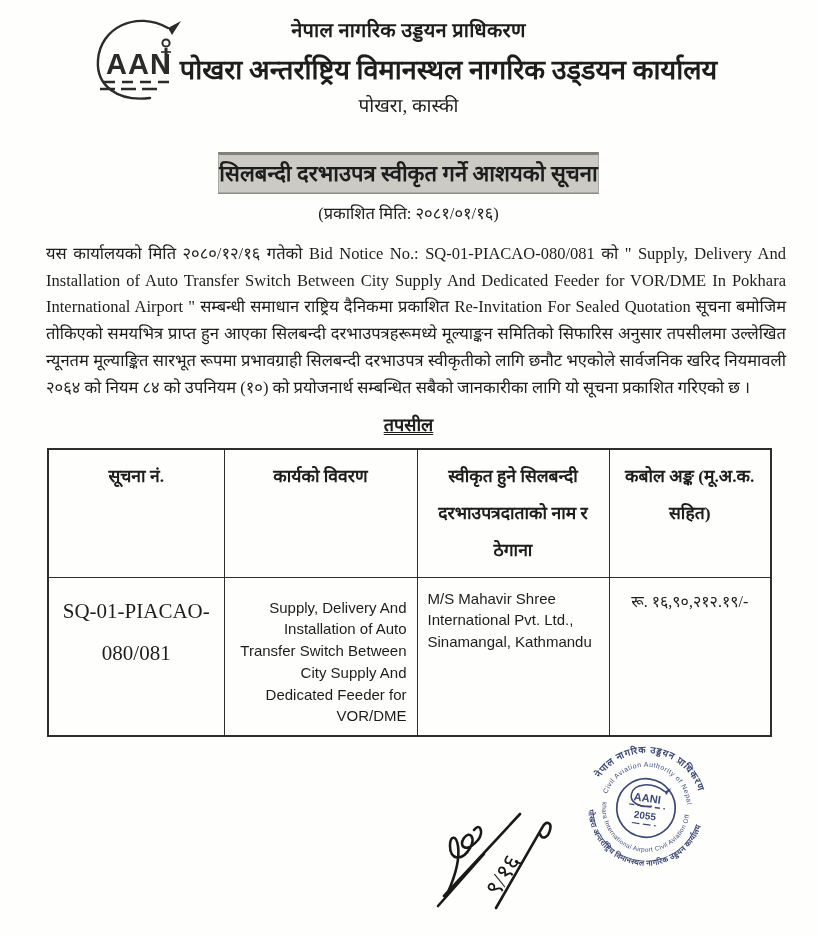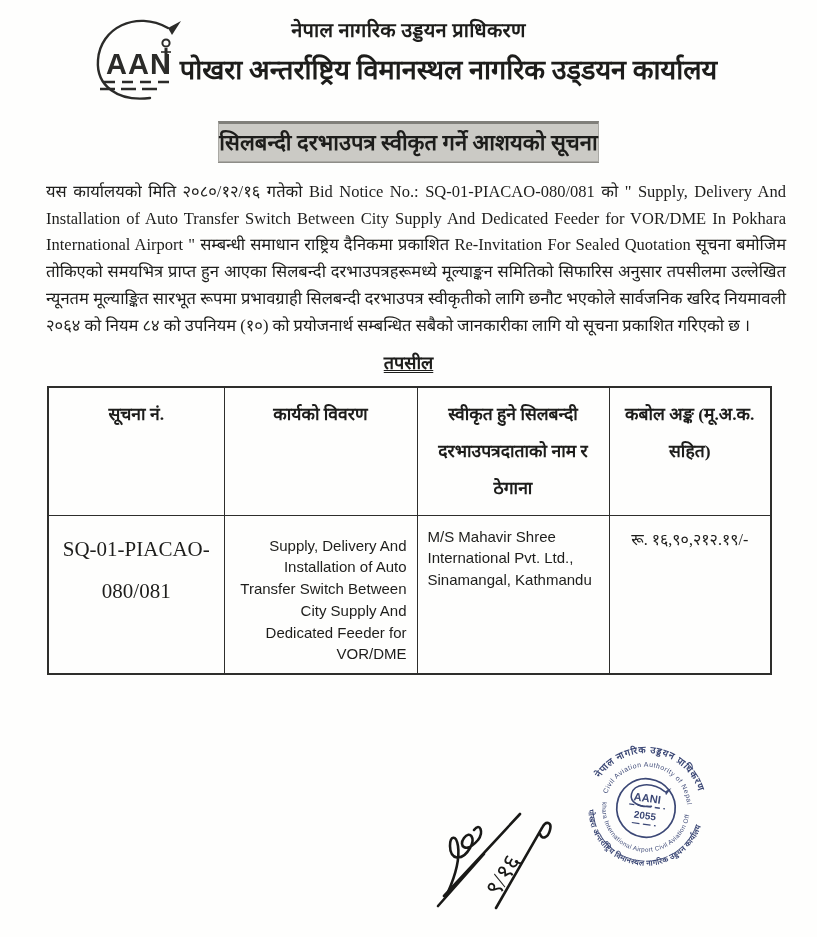--- a/index.html
+++ b/index.html
@@ -89,25 +89,27 @@
     </g>
     <g stroke="#2b2b29" stroke-width="2.4">
       <line x1="20" y1="74" x2="88" y2="74" stroke-dasharray="11 7"></line>
       <line x1="16" y1="81" x2="78" y2="81" stroke-dasharray="15 6"></line>
     </g>
   </svg>
 
   <header class="org-header">
     <div class="org-line1">नेपाल नागरिक उड्डयन प्राधिकरण</div>
     <div class="org-line2">पोखरा अन्तर्राष्ट्रिय विमानस्थल नागरिक उड्‌डयन कार्यालय</div>
+    <div class="org-line3">पोखरा, कास्की</div>
   </header>
 
   <div class="title-row">
     <span class="title-box">सिलबन्दी दरभाउपत्र स्वीकृत गर्ने आशयको सूचना</span>
   </div>
+  <div class="pub-date">(प्रकाशित मिति: २०८१/०१/१६)</div>
 
   <p class="notice-body">यस कार्यालयको मिति २०८०/१२/१६ गतेको Bid Notice No.: SQ-01-PIACAO-080/081 को " Supply, Delivery And Installation of Auto Transfer Switch Between City Supply And Dedicated Feeder for VOR/DME In Pokhara International Airport " सम्बन्धी समाधान राष्ट्रिय दैनिकमा प्रकाशित Re-Invitation For Sealed Quotation सूचना बमोजिम तोकिएको समयभित्र प्राप्त हुन आएका सिलबन्दी दरभाउपत्रहरूमध्ये मूल्याङ्कन समितिको सिफारिस अनुसार तपसीलमा उल्लेखित न्यूनतम मूल्याङ्कित सारभूत रूपमा प्रभावग्राही सिलबन्दी दरभाउपत्र स्वीकृतीको लागि छनौट भएकोले सार्वजनिक खरिद नियमावली २०६४ को नियम ८४ को उपनियम (१०) को प्रयोजनार्थ सम्बन्धित सबैको जानकारीका लागि यो सूचना प्रकाशित गरिएको छ ।</p>
 
   <div class="detail-heading">
     <span>तपसील</span>
   </div>
 
   <table class="notice-table">
     <colgroup>
       <col class="col-notice-no">

